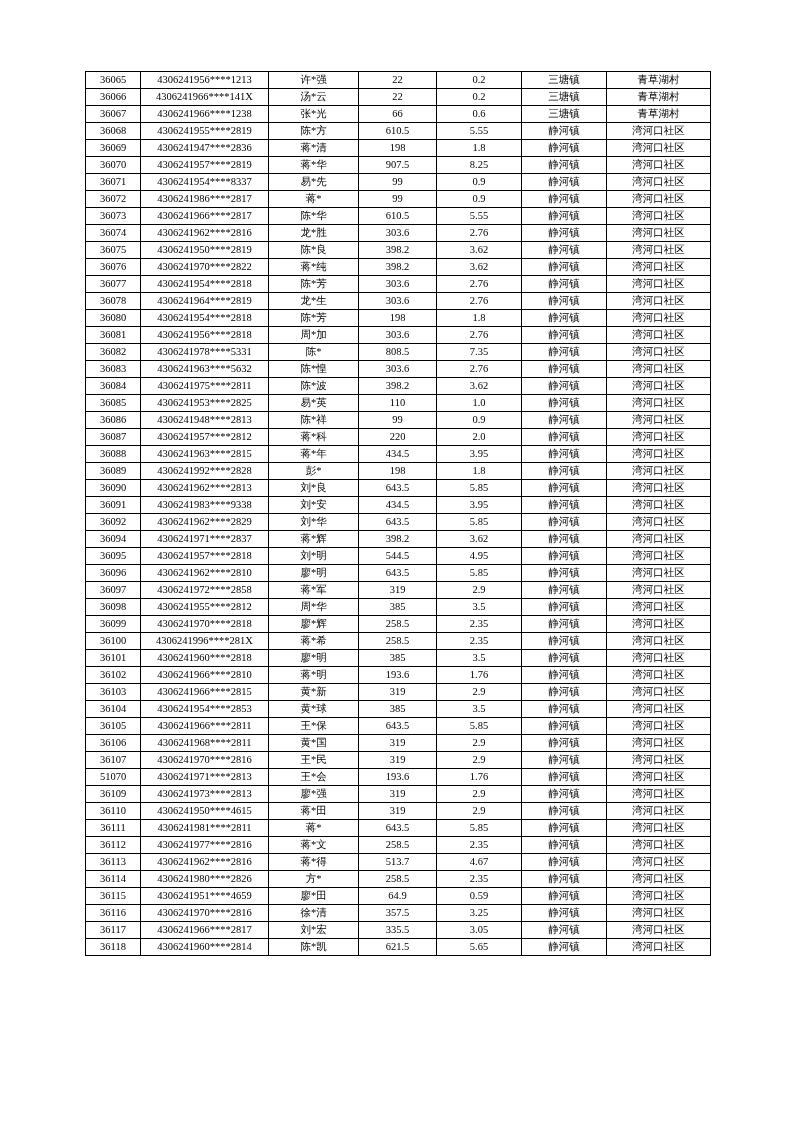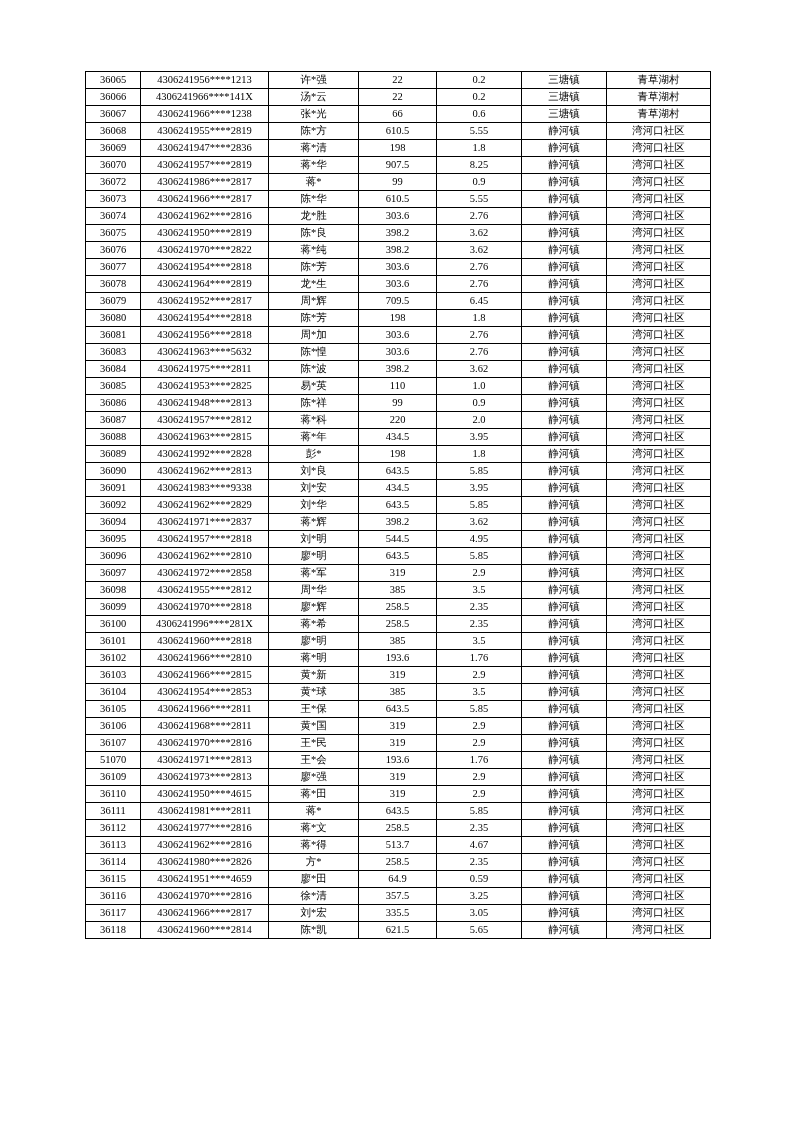--- a/index.html
+++ b/index.html
@@ -105,20 +105,29 @@
         <tr>
           <td>36070</td>
           <td>4306241957****2819</td>
           <td>蒋*华</td>
           <td>907.5</td>
           <td>8.25</td>
           <td>静河镇</td>
           <td>湾河口社区</td>
         </tr>
         <tr>
+          <td>36071</td>
+          <td>4306241954****8337</td>
+          <td>易*先</td>
+          <td>99</td>
+          <td>0.9</td>
+          <td>静河镇</td>
+          <td>湾河口社区</td>
+        </tr>
+        <tr>
           <td>36072</td>
           <td>4306241986****2817</td>
           <td>蒋*</td>
           <td>99</td>
           <td>0.9</td>
           <td>静河镇</td>
           <td>湾河口社区</td>
         </tr>
         <tr>
           <td>36073</td>
@@ -168,47 +177,47 @@
         <tr>
           <td>36078</td>
           <td>4306241964****2819</td>
           <td>龙*生</td>
           <td>303.6</td>
           <td>2.76</td>
           <td>静河镇</td>
           <td>湾河口社区</td>
         </tr>
         <tr>
-          <td>36079</td>
-          <td>4306241952****2817</td>
-          <td>周*辉</td>
-          <td>709.5</td>
-          <td>6.45</td>
-          <td>静河镇</td>
-          <td>湾河口社区</td>
-        </tr>
-        <tr>
           <td>36080</td>
           <td>4306241954****2818</td>
           <td>陈*芳</td>
           <td>198</td>
           <td>1.8</td>
           <td>静河镇</td>
           <td>湾河口社区</td>
         </tr>
         <tr>
           <td>36081</td>
           <td>4306241956****2818</td>
           <td>周*加</td>
           <td>303.6</td>
           <td>2.76</td>
           <td>静河镇</td>
           <td>湾河口社区</td>
         </tr>
         <tr>
+          <td>36082</td>
+          <td>4306241978****5331</td>
+          <td>陈*</td>
+          <td>808.5</td>
+          <td>7.35</td>
+          <td>静河镇</td>
+          <td>湾河口社区</td>
+        </tr>
+        <tr>
           <td>36083</td>
           <td>4306241963****5632</td>
           <td>陈*惶</td>
           <td>303.6</td>
           <td>2.76</td>
           <td>静河镇</td>
           <td>湾河口社区</td>
         </tr>
         <tr>
           <td>36084</td>

